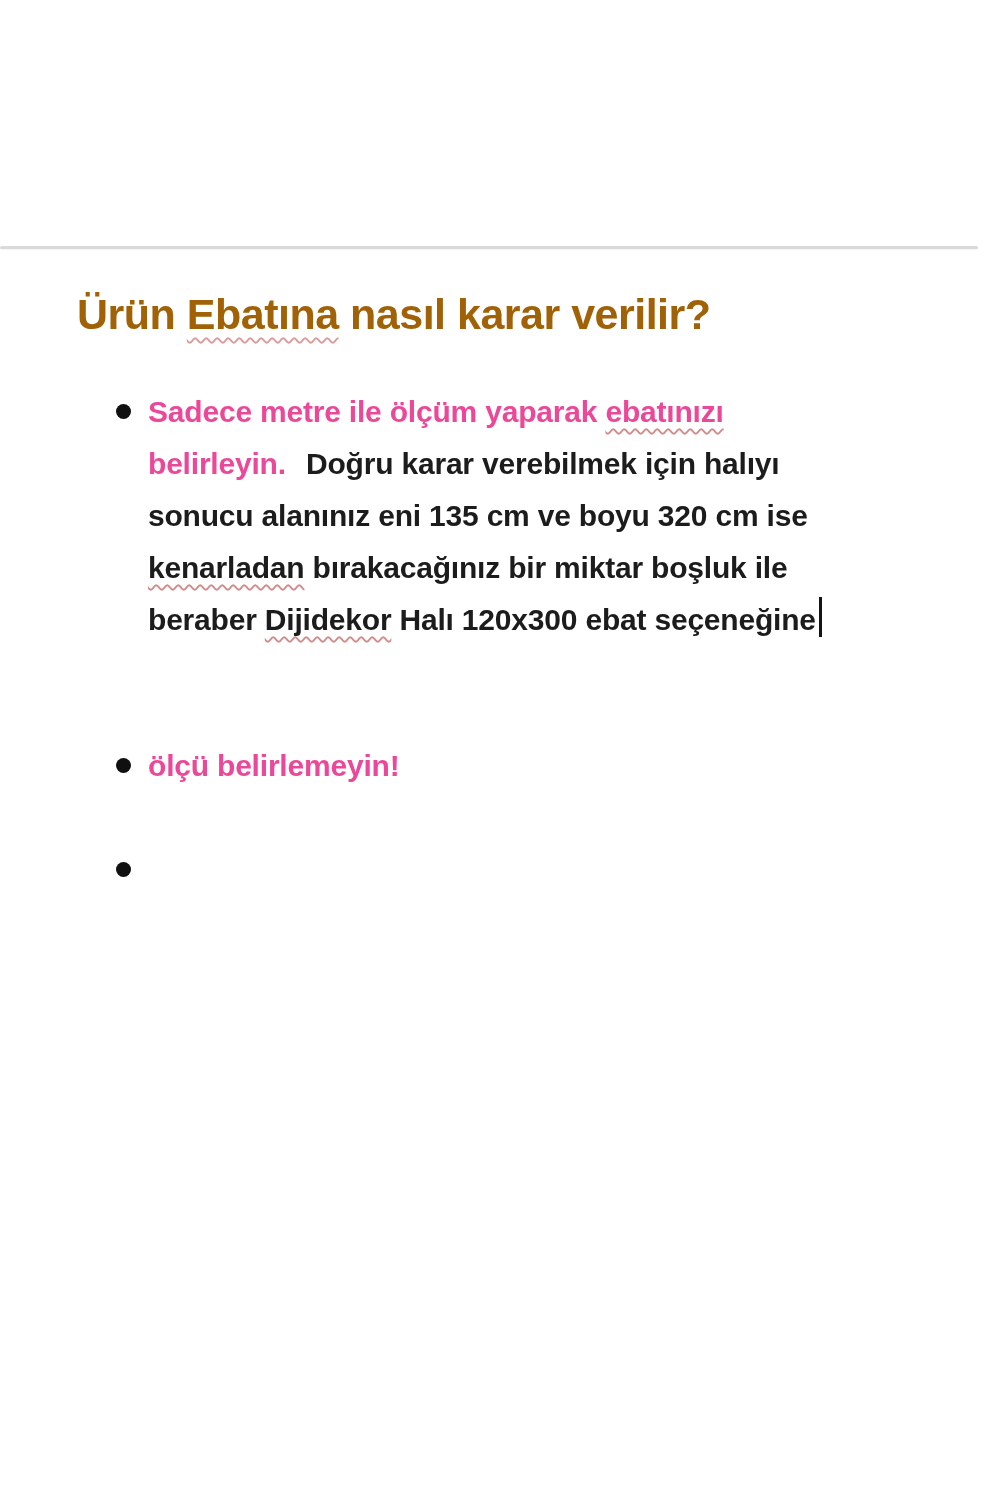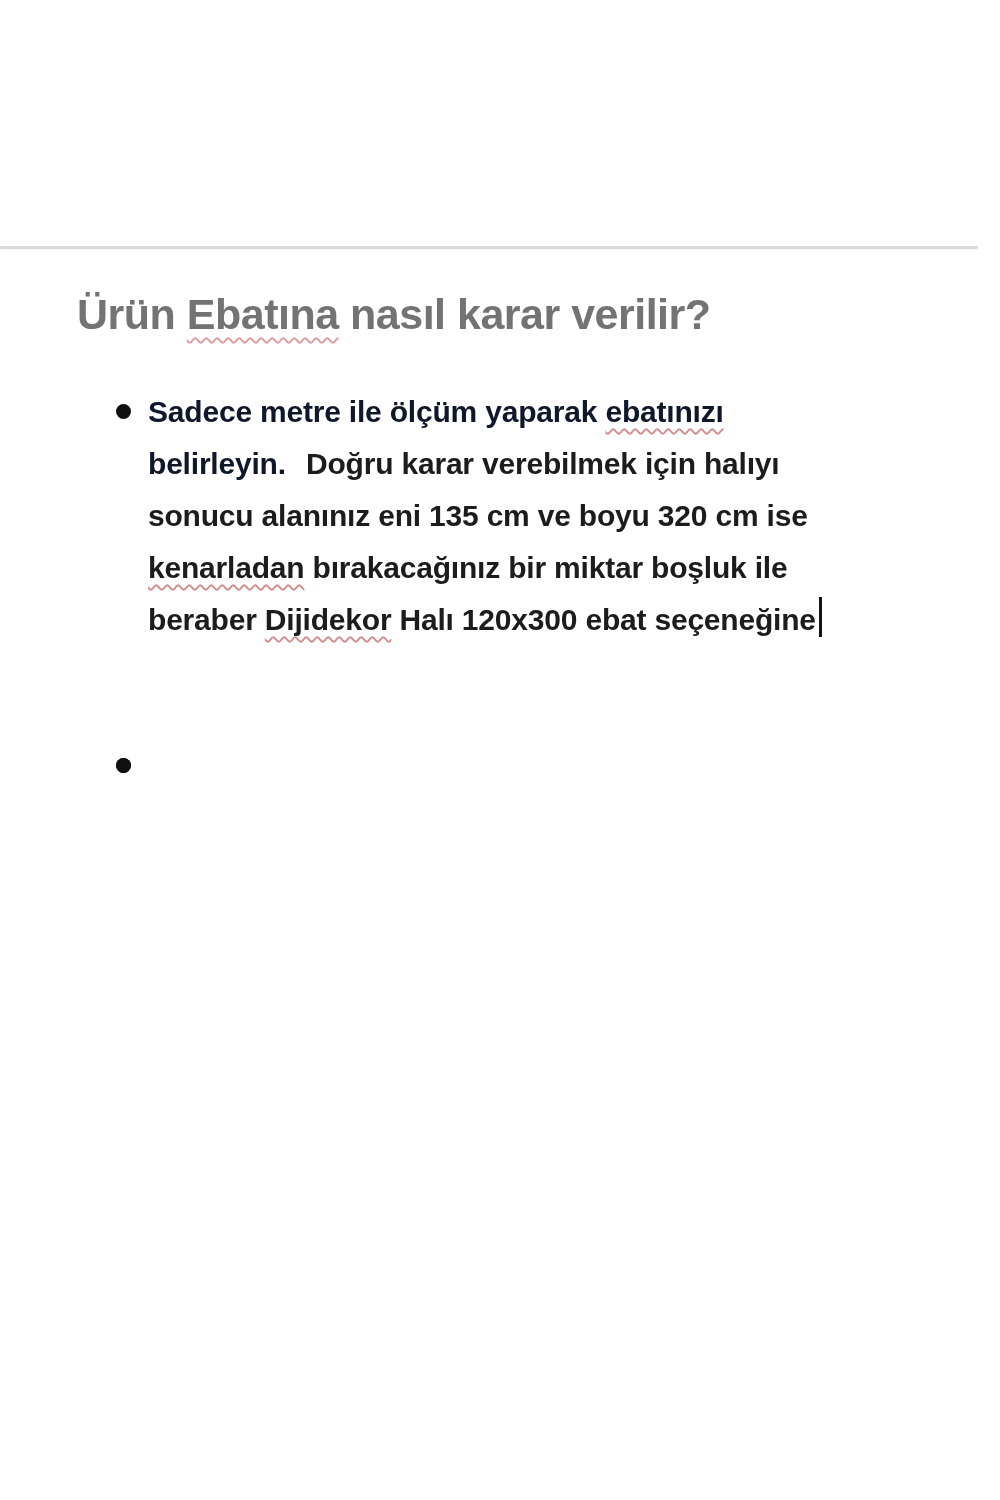--- a/index.html
+++ b/index.html
@@ -23,21 +23,21 @@
   }
   .title {
     position: absolute;
     left: 77px;
     top: 288px;
     margin: 0;
     font-size: 43px;
     line-height: 1.25;
     font-weight: 700;
     letter-spacing: -0.5px;
-    color: #737373;
+    color: #a16207;
     white-space: nowrap;
   }
   .bullets {
     position: absolute;
     left: 80px;
     top: 386px;
     width: 880px;
     margin: 0;
     padding: 0;
     list-style: none;
@@ -56,21 +56,21 @@
   .dot {
     position: absolute;
     left: 36px;
     top: 18px;
     width: 15px;
     height: 15px;
     border-radius: 50%;
     background: #101010;
   }
   .line { white-space: nowrap; }
-  .red { color: #0f172a; }
+  .red { color: #ec4899; }
   .squiggle {
     text-decoration: underline;
     text-decoration-style: wavy;
     text-decoration-color: #d28b8b;
     text-decoration-thickness: 2px;
     text-underline-offset: 6px;
   }
   .title .squiggle { text-underline-offset: 8px; text-decoration-color: #dc9a9a; }
   .ml { margin-left: 12px; }
   .caret {
@@ -97,20 +97,21 @@
       <span class="dot"></span>
       <div class="line"><span class="red">Sadece metre ile ölçüm yaparak </span><span class="red squiggle">ebatınızı</span></div>
       <div class="line"><span class="red">belirleyin.</span><span class="ml"> Doğru karar verebilmek için halıyı</span></div>
       <div class="line"><span>sonucu alanınız eni 135 cm ve boyu 320 cm ise</span></div>
       <div class="line"><span class="squiggle">kenarladan</span><span> bırakacağınız bir miktar boşluk ile</span></div>
       <div class="line"><span>beraber </span><span class="squiggle">Dijidekor</span><span> Halı 120x300 ebat seçeneğine</span><span class="caret"></span></div>
     </li>
 
     <li class="b2">
       <span class="dot"></span>
+      <div class="line"><span class="red">ölçü belirlemeyin!</span></div>
     </li>
 
     <li class="b3">
       <span class="dot"></span>
     </li>
 
   </ul>
 </div>
 
 </body></html>

